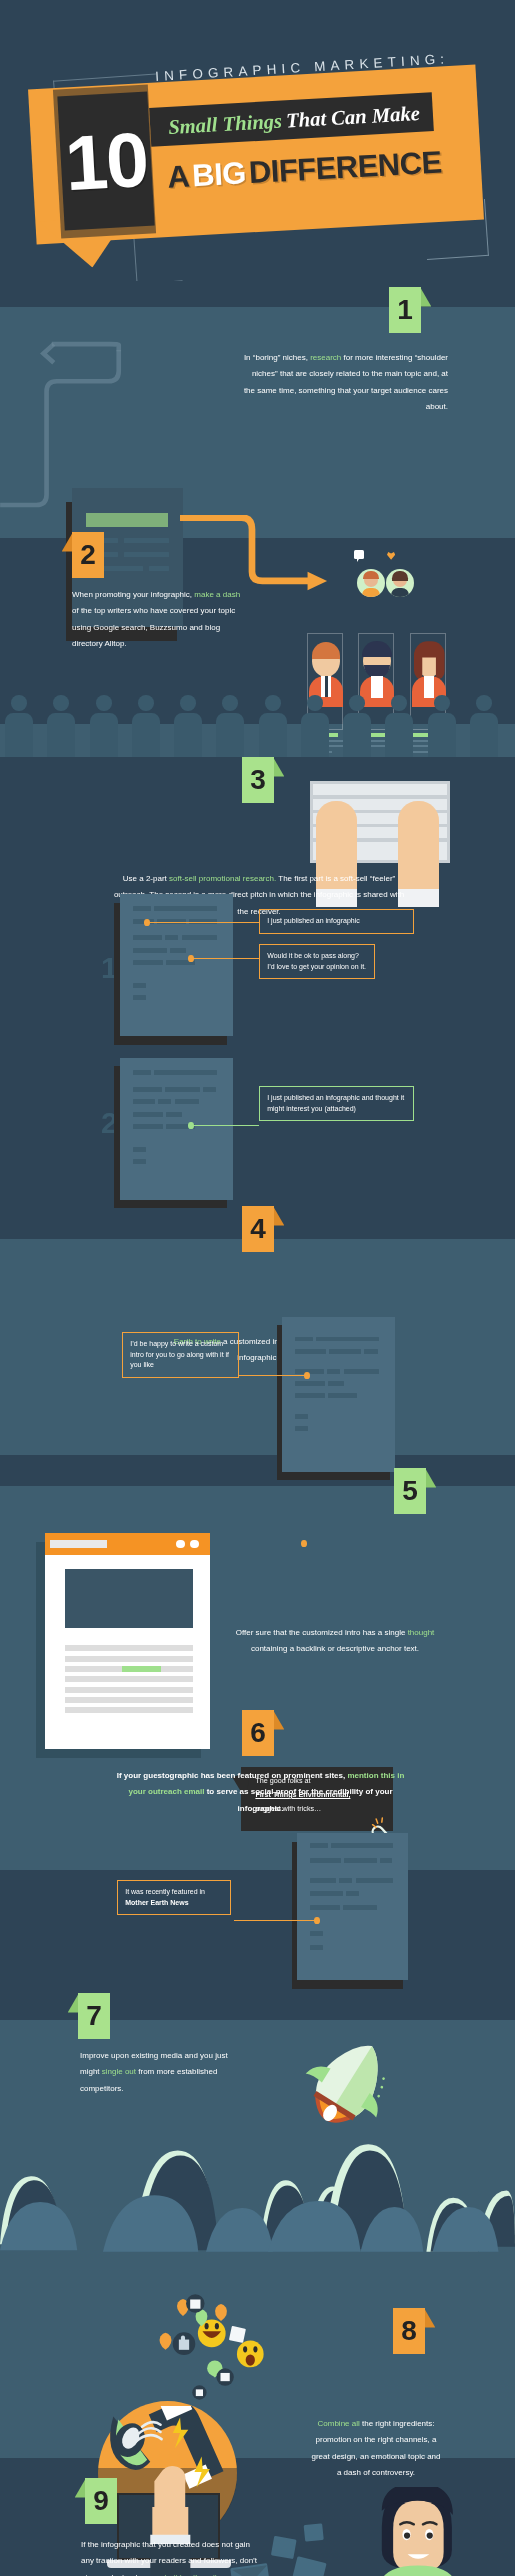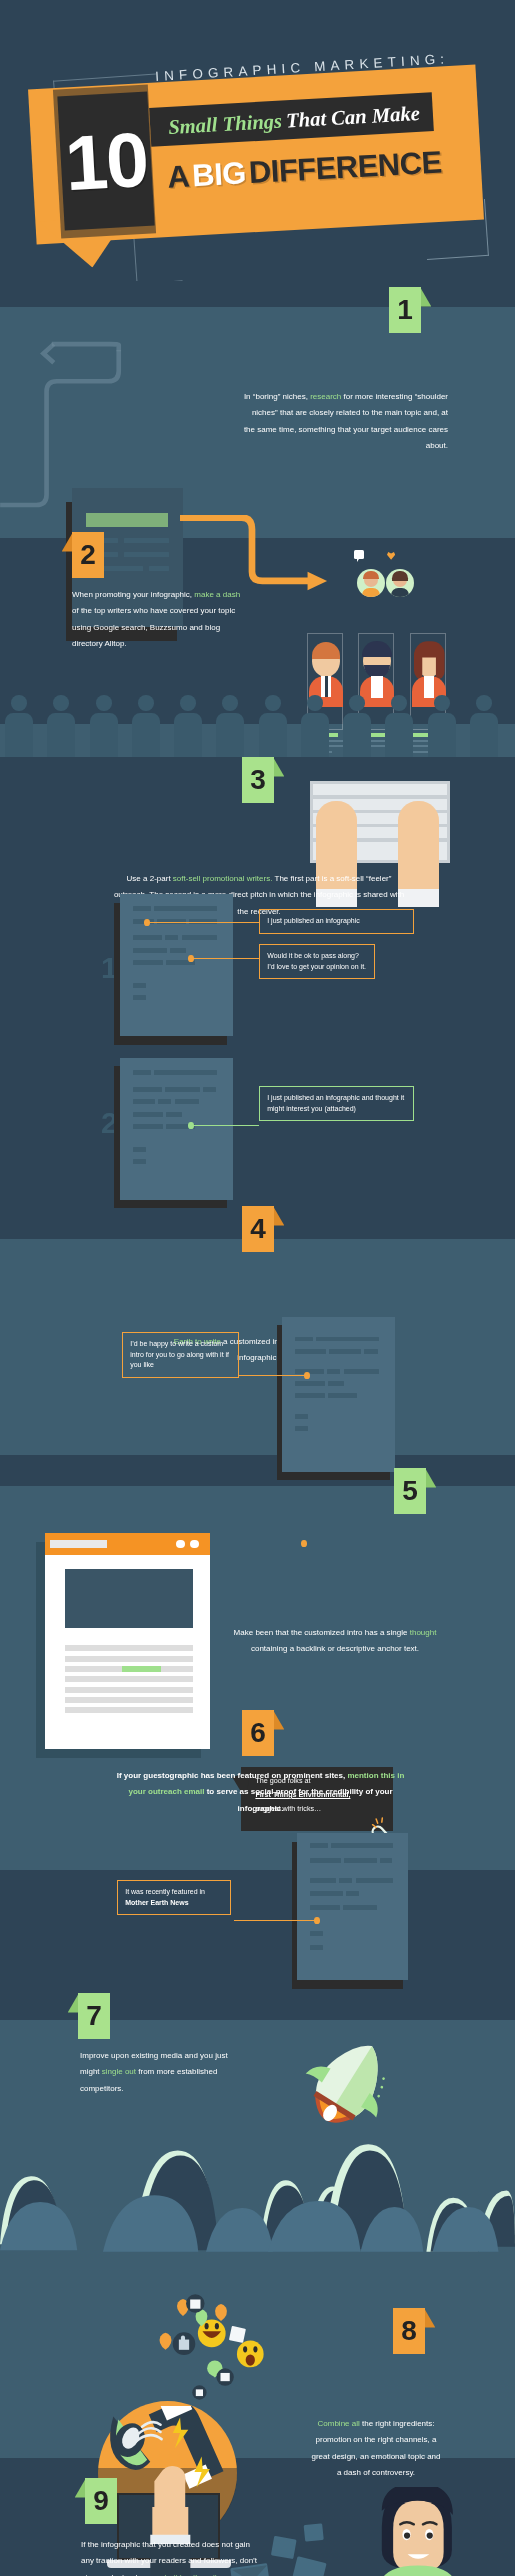--- a/index.html
+++ b/index.html
@@ -171,21 +171,21 @@
 </div>
 <div class="av" style="left:386px;top:569px;width:28px;height:28px;background:#CFF0C8;">
   <div style="position:absolute;left:6.7px;top:4.1px;width:14.4px;height:14.4px;border-radius:50%;background:#E8B892;"></div>
   <div style="position:absolute;left:5.7px;top:1.5px;width:16.5px;height:10.3px;border-radius:7.2px 7.2px 0 0;background:#5B3A2E;"></div>
   <div style="position:absolute;left:5.2px;top:18.5px;width:17.5px;height:10.3px;border-radius:7.2px 7.2px 0 0;background:#2C3E4C;"></div>
 </div>
 <div style="position:absolute;left:354px;top:550px;width:10.3px;height:9.3px;background:#fff;border-radius:1.5px;"></div>
 <div style="position:absolute;left:357px;top:559px;width:0;height:0;border-left:2.6px solid #fff;border-bottom:3.6px solid transparent;"></div>
 <div style="position:absolute;left:387px;top:552px;width:8.2px;height:7.7px;background:#F4A23C;clip-path:polygon(50% 100%,0 35%,15% 0,50% 18%,85% 0,100% 35%);"></div>
 
-<div class="para right" style="left:242px;top:350px;width:206px;margin-top:39px;">
+<div class="para right" style="left:242px;top:350px;width:206px;">
   <span>In “boring” niches, </span><span class="g">research</span><span> for more interesting “shoulder niches” that are closely related to the main topic and, at the same time, something that your target audience cares about.</span>
 </div>
 
 <div class="flag orange left" style="left:72px; top:532px;">
   <div class="fold"></div>
   <div class="body">2</div>
 </div>
 
 <div class="para left" style="left:72px;top:587px;width:170px;">
   <span>When promoting your infographic, </span><span class="g">make a dash</span><span> of the top writers who have covered your topic using Google search, Buzzsumo and blog directory Alltop.</span>
@@ -287,21 +287,21 @@
       <div class="bodyp"></div>
     </div>
 </div>
 
 <div class="flag green right" style="left:242px; top:757px;">
   <div class="fold"></div>
   <div class="body">3</div>
 </div>
 
 <div class="para center" style="left:111px;top:871px;width:296px;">
-  <span>Use a 2-part </span><span class="g">soft-sell promotional writers.</span><span> The first part is a soft-sell “feeler” outreach. The second is a more direct pitch in which the infographic is shared with the receiver.</span>
+  <span>Use a 2-part </span><span class="g">soft-sell promotional research.</span><span> The first part is a soft-sell “feeler” outreach. The second is a more direct pitch in which the infographic is shared with the receiver.</span>
 </div>
 
 <div class="ghostnum" style="left:101px;top:951px;">1</div>
 <div style="position:absolute;left:114px;top:903px;width:113px;height:142px;background:#2C2C2C;"></div>
 <div style="position:absolute;left:120px;top:894px;width:113px;height:142px;background:#4B6C80;">
   <div class="bar" style="left:13.4px;top:12.4px;width:17.5px;"></div>
   <div class="bar" style="left:34px;top:12.4px;width:63px;"></div>
   <div class="bar" style="left:13.4px;top:25px;width:20.6px;"></div>
   <div class="bar" style="left:37px;top:25px;width:29px;"></div>
   <div class="bar" style="left:69px;top:25px;width:28px;"></div>
@@ -376,21 +376,21 @@
 <div class="dot" style="left:304px;top:1372px;"></div>
 <div class="conn" style="left:239px;top:1375px;width:67px;"></div>
 <div class="callout" style="left:122px;top:1332px;width:117px;">I’d be happy to write a custom intro for you to go along with it if you like</div>
 
 <div class="flag green right" style="left:394px; top:1468px;">
   <div class="fold"></div>
   <div class="body">5</div>
 </div>
 
 <div class="para center" style="left:227px;top:1625px;width:216px;">
-  <span>Make been that the customized intro has a single </span><span class="g">thought</span><span> containing a backlink or descriptive anchor text.</span>
+  <span>Offer sure that the customized intro has a single </span><span class="g">thought</span><span> containing a backlink or descriptive anchor text.</span>
 </div>
 
 <div style="position:absolute;left:36px;top:1542px;width:165px;height:216px;background:#32505F;"></div>
 <div style="position:absolute;left:45px;top:1533px;width:165px;height:216px;background:#ffffff;">
   <div style="position:absolute;left:0;top:0;width:165px;height:21.6px;background:#F59324;">
     <div style="position:absolute;left:5.2px;top:6.7px;width:57px;height:8.2px;background:#E9E9E9;"></div>
     <div style="position:absolute;right:25px;top:6.7px;width:8.8px;height:8.8px;border-radius:50%;background:#fff;"></div>
     <div style="position:absolute;right:11.3px;top:6.7px;width:8.8px;height:8.8px;border-radius:50%;background:#fff;"></div>
   </div>
   <div style="position:absolute;left:19.6px;top:36px;width:128px;height:59px;background:#3A5566;"></div>

